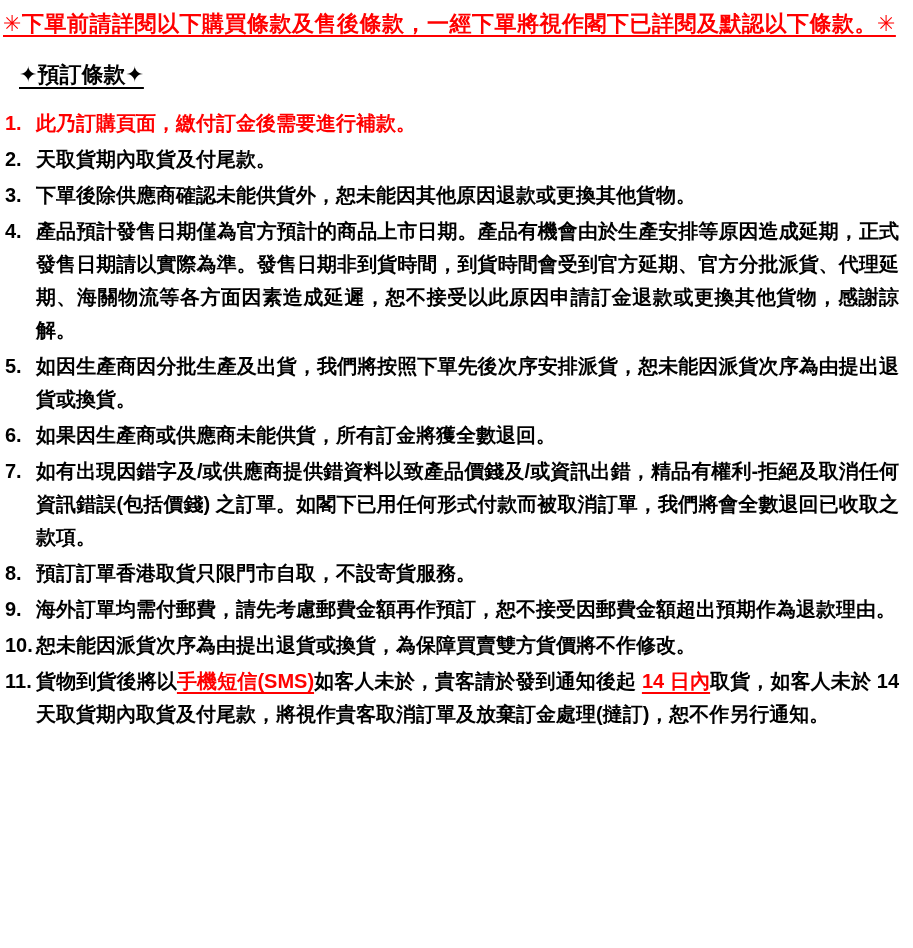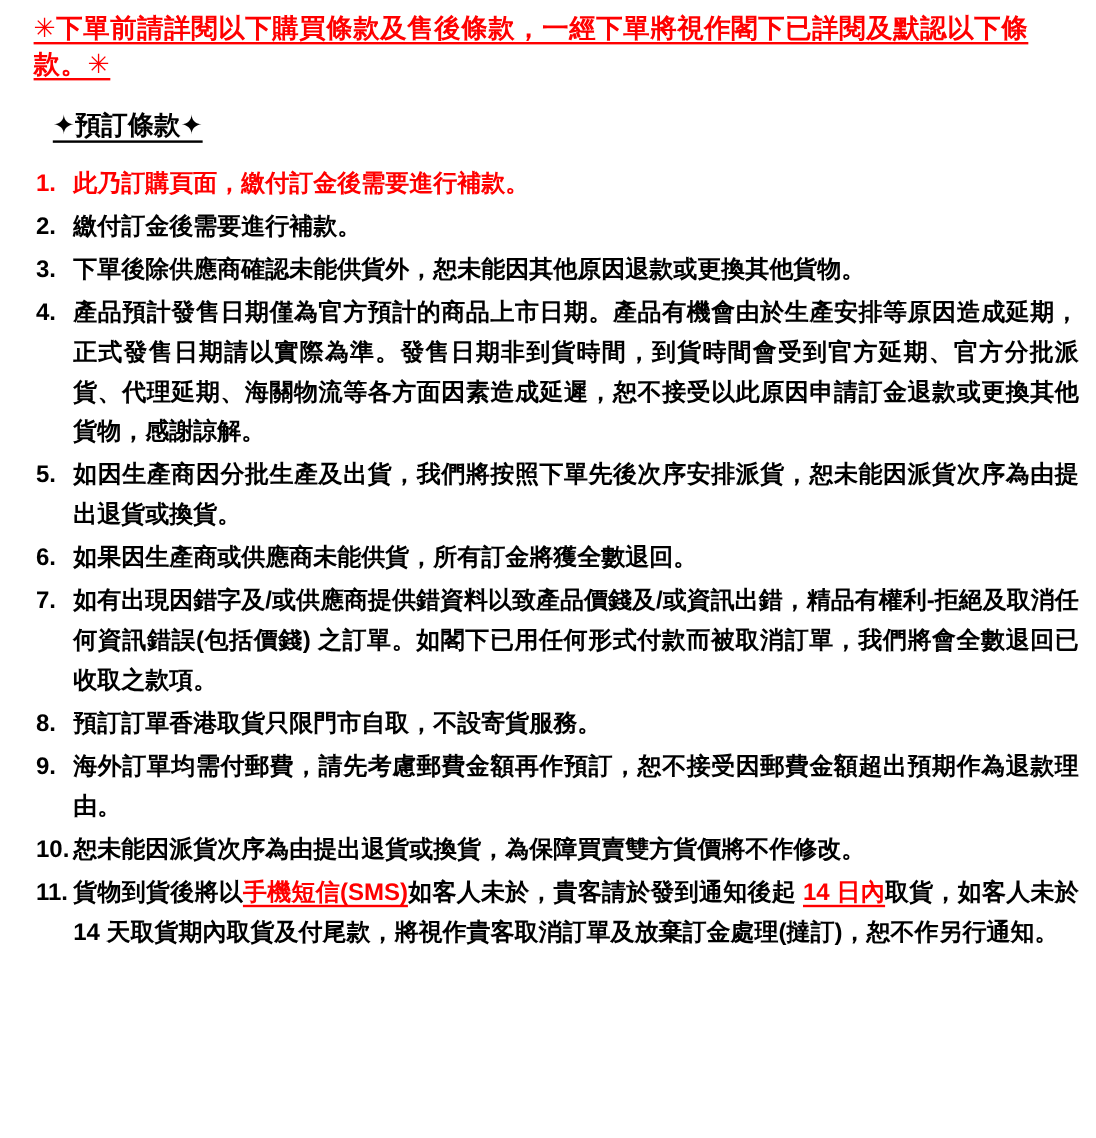--- a/index.html
+++ b/index.html
@@ -17,21 +17,21 @@
     width: 913px;
     height: 948px;
     overflow: hidden;
     font-family: "Liberation Sans", "DejaVu Sans", sans-serif;
     font-weight: 700;
     color: var(--black);
   }
   .page {
     width: 913px;
     height: 948px;
-    padding: 9px 14px 0 28px;
+    padding: 9px 14px 0 3px;
   }
   .notice {
     color: var(--red);
     font-size: 22px;
     line-height: 30px;
     letter-spacing: 0.5px;
     text-decoration: underline;
     text-underline-offset: 4px;
     text-decoration-thickness: 2px;
   }
@@ -87,21 +87,21 @@
 
   <div class="section-title">✦預訂條款✦</div>
 
   <div class="terms">
       <div class="term red">
         <span class="num">1.</span>
         <div class="txt"><span>此乃訂購頁面，繳付訂金後需要進行補款。</span></div>
       </div>
       <div class="term">
         <span class="num">2.</span>
-        <div class="txt"><span>繳付訂金後需要進行補款。</span></div>
+        <div class="txt"><span>天取貨期內取貨及付尾款。</span></div>
       </div>
       <div class="term">
         <span class="num">3.</span>
         <div class="txt"><span>下單後除供應商確認未能供貨外，恕未能因其他原因退款或更換其他貨物。</span></div>
       </div>
       <div class="term">
         <span class="num">4.</span>
         <div class="txt"><span>產品預計發售日期僅為官方預計的商品上市日期。產品有機會由於生產安排等原因造成延期，正式發售日期請以實際為準。發售日期非到貨時間，到貨時間會受到官方延期、官方分批派貨、代理延期、海關物流等各方面因素造成延遲，恕不接受以此原因申請訂金退款或更換其他貨物，感謝諒解。</span></div>
       </div>
       <div class="term">

